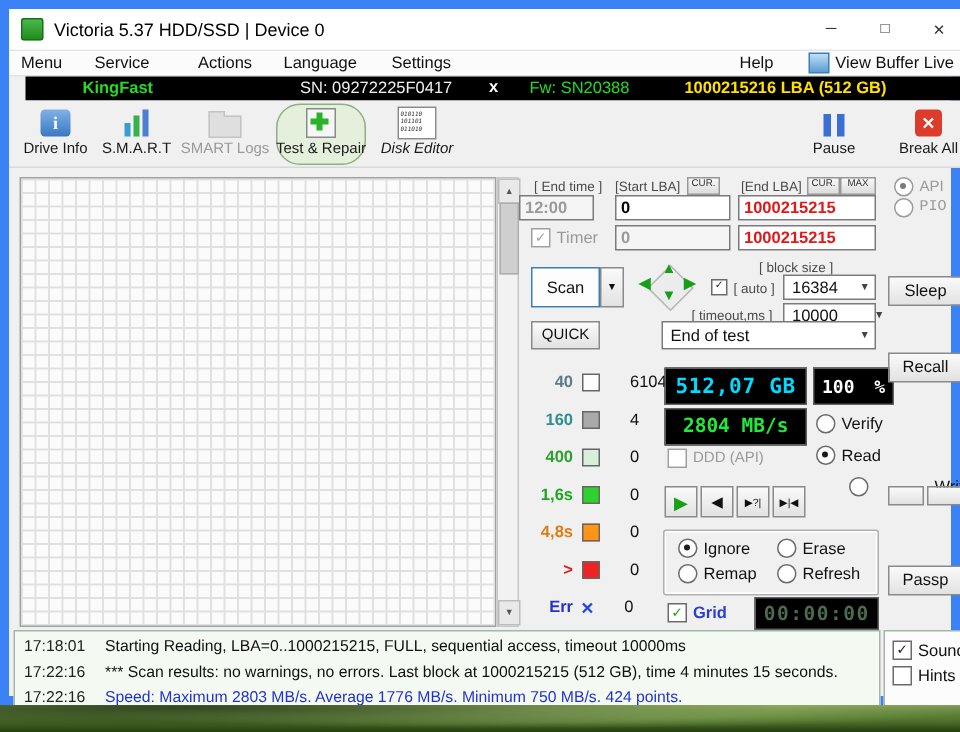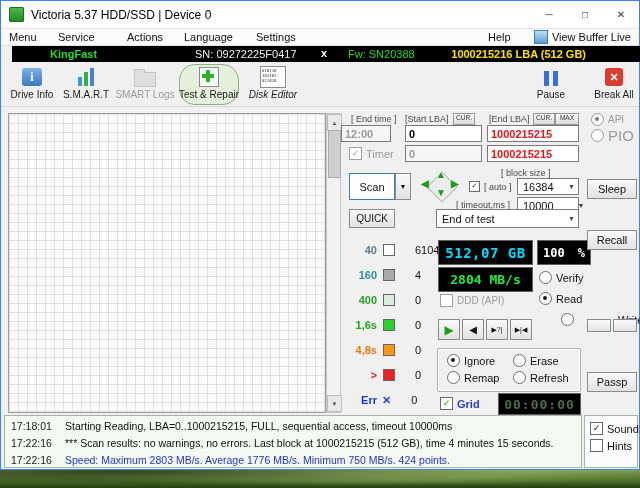--- a/index.html
+++ b/index.html
@@ -1,18 +1,18 @@
 <!DOCTYPE html>
 <html><head>
 <meta charset="utf-8">
 <style>
   html,body{margin:0;padding:0;}
   #screen{position:relative;width:640px;height:488px;background:#35501f;font-family:"Liberation Sans",sans-serif;font-size:11px;color:#111;overflow:hidden;}
   .abs{position:absolute;box-sizing:border-box;}
-  #win{position:absolute;left:0;top:0;width:640px;height:470px;background:#f0f0f0;border:1px solid #3b82f6;box-sizing:border-box;}
+  #win{position:absolute;left:0;top:0;width:640px;height:470px;background:#f0f0f0;border:6px solid #3b82f6;box-sizing:border-box;}
 
   
   .titlebar{display:flex;align-items:center;background:#ffffff;border-bottom:1px solid #e6e6e6;}
   .app-icon{width:15px;height:15px;margin-left:8px;border-radius:2px;background:linear-gradient(#4fbc4f,#1e8a1e);box-shadow:inset 0 0 0 1px #1a701a;flex:none;}
   .title{margin-left:7px;font-size:12px;color:#000;flex:1;white-space:nowrap;}
   .wc{width:36px;height:100%;display:flex;align-items:center;justify-content:center;color:#333;font-size:10px;}
   .wc i{font-style:normal;}
 
   
   .menubar{background:#fbfbfb;border-bottom:1px solid #e2e2e2;}
@@ -369,21 +369,21 @@
     <span style="font-weight:bold;color:#2a3fd0;">Grid</span>
   </label>
   <div class="disp clock" style="left: 497px; top: 392px; width: 81px; height: 20px; color: rgb(76, 107, 76);">00:00:00</div>
 
   <label class="radio" style="left:590px;top:112px;">
     <span class="rad grey sel"></span>
     <span class="glabel" style="font-size:10px;">API</span>
   </label>
   <label class="radio" style="left:590px;top:126px;">
     <span class="rad grey"></span>
-    <span class="glabel" style="font-size:15px;">PIO</span>
+    <span class="glabel" style="font-size:10px;font-family:Liberation Mono, monospace;">PIO</span>
   </label>
   <div class="abs btn" style="left:586px;top:178px;width:50px;height:20px;">Sleep</div>
   <div class="abs btn" style="left:586px;top:229px;width:50px;height:20px;">Recall</div>
   <div class="abs btn" style="left:586px;top:318px;width:24px;height:13px;"></div>
   <div class="abs btn" style="left:612px;top:318px;width:24px;height:13px;"></div>
   <div class="abs btn" style="left:586px;top:371px;width:50px;height:20px;">Passp</div>
 
   <div class="abs logpanel" style="left:3px;top:414px;width:578px;height:53px;">
     <div class="logrow" style="top:2px;">
       <span class="ltime">17:18:01</span>

